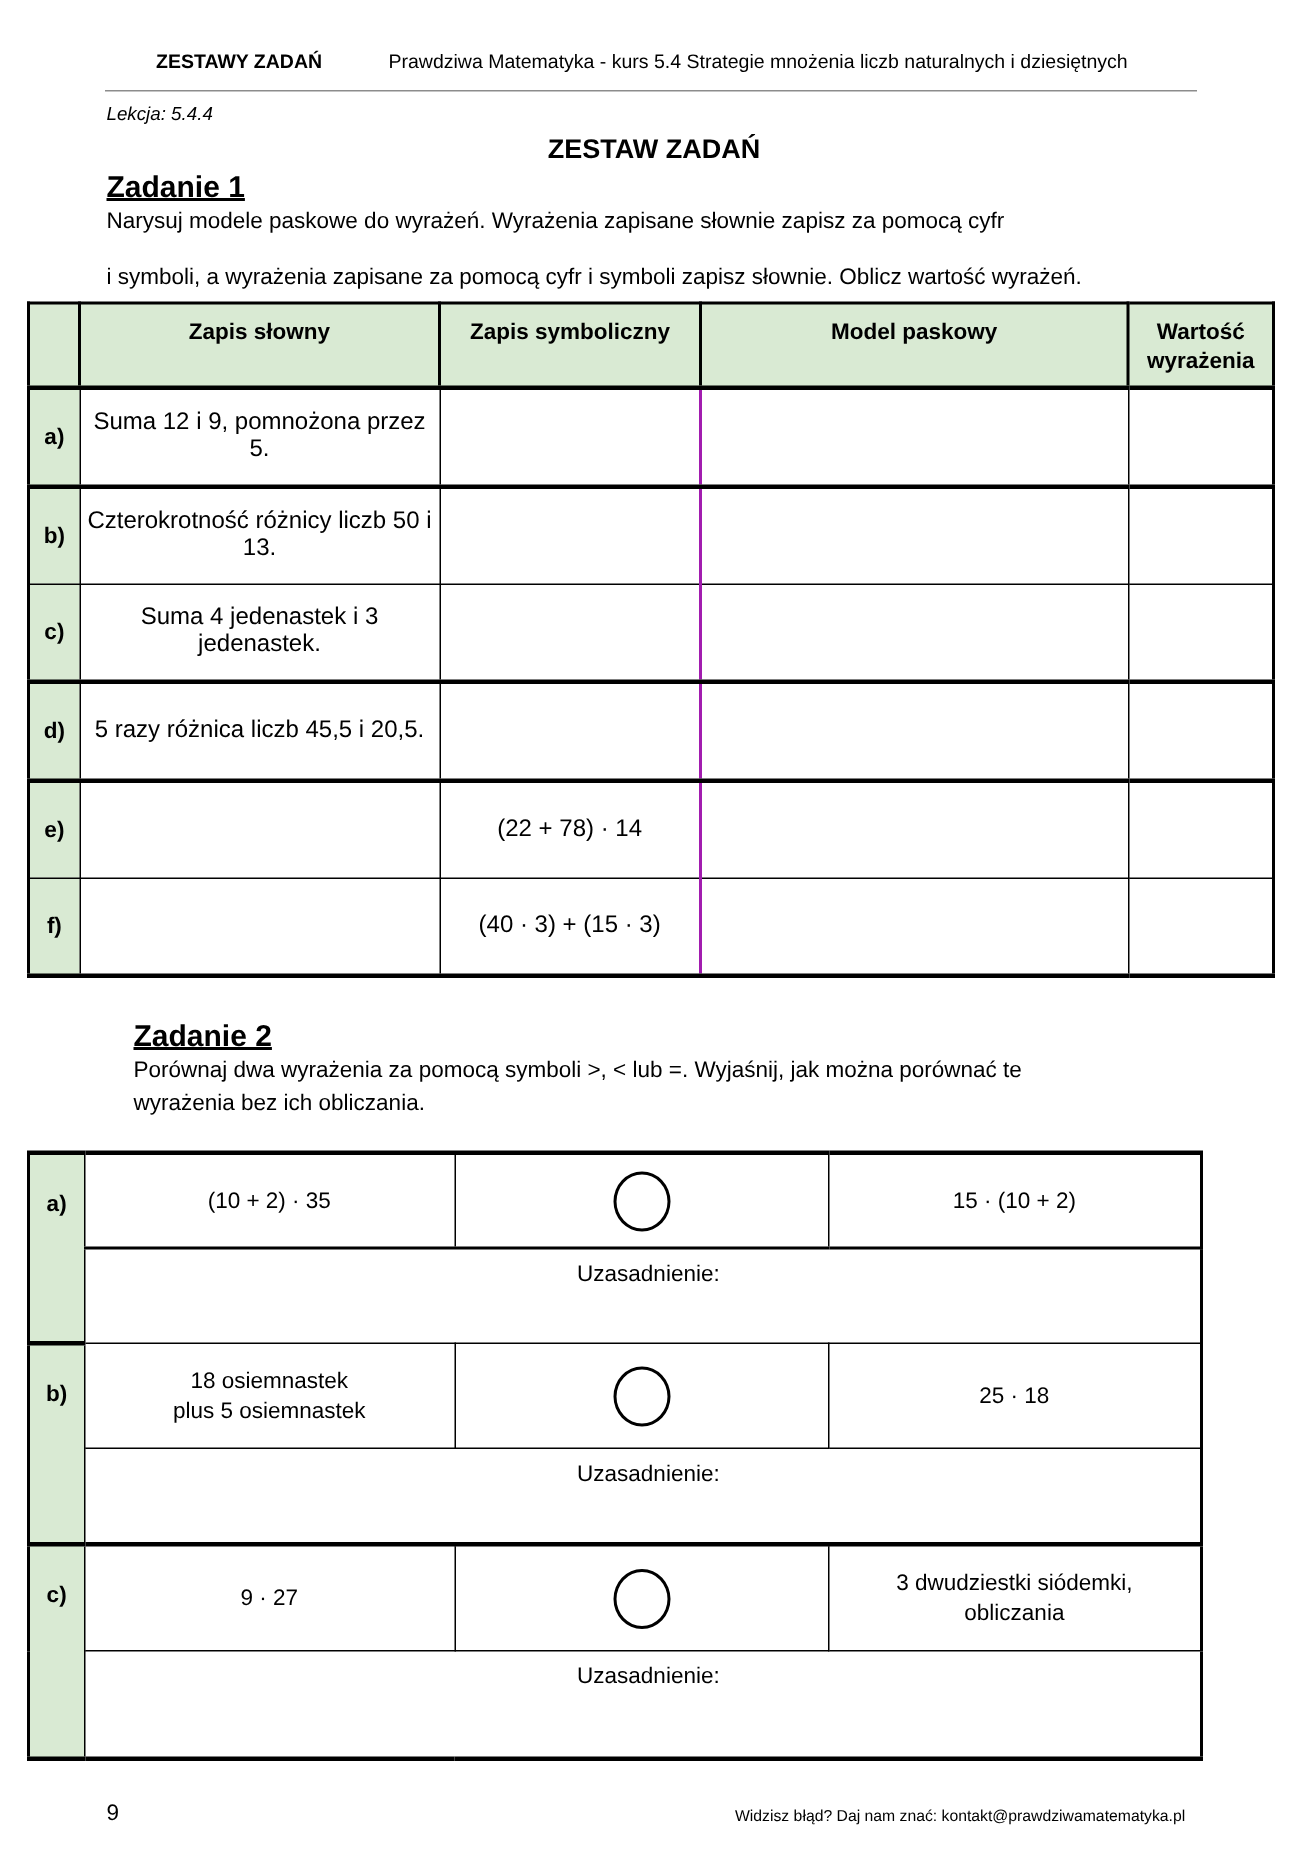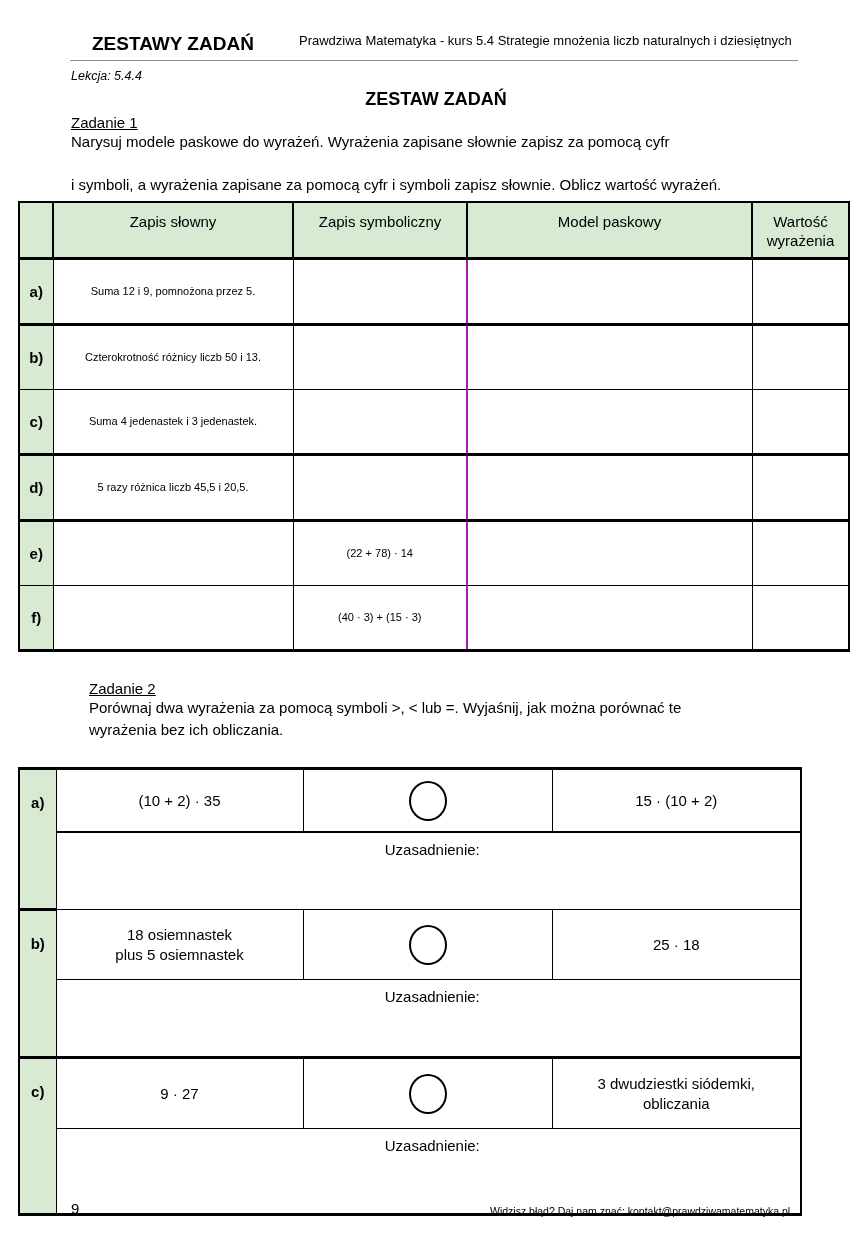--- a/index.html
+++ b/index.html
@@ -1,50 +1,50 @@
 <!DOCTYPE html>
 <html><head>
   <meta charset="utf-8">
   <style>
     html, body { margin: 0; padding: 0; }
     body {
       width: 864px; height: 1235px; position: relative; background: #ffffff;
       font-family: "Liberation Sans", sans-serif; color: #000; overflow: hidden;
     }
     .abs { position: absolute; }
-    .hdr-left { left: 92px; top: 33px; font-size: 19px; font-weight: bold; }
-    .hdr-right { left: 259px; top: 33px; font-size: 13px; margin-left: 40px; }
+    .hdr-left { left: 104px; top: 33px; font-size: 13px; font-weight: bold; }
+    .hdr-right { left: 259px; top: 33px; font-size: 13px; }
     .hdr-rule { left: 70px; top: 60px; width: 728px; height: 0; border-top: 1.5px solid #8c8c8c; }
     .lesson { left: 71px; top: 69px; font-size: 12.5px; font-style: italic; }
     .title { left: 0; width: 872px; top: 89px; text-align: center; font-size: 18px; font-weight: bold; }
-    .task-title { font-size: 15px; font-weight: normal; text-decoration: underline; }
+    .task-title { font-size: 20px; font-weight: bold; text-decoration: underline; }
     .task-text { font-size: 15px; line-height: 22px; }
 
     table { border-collapse: collapse; position: absolute; table-layout: fixed; }
     td, th { padding: 0; }
 
     
     #t1 { left: 18px; top: 201px; width: 830px; }
-    #t1 th { background: #d9ead3; font-size: 15px; font-weight: normal; vertical-align: top;
+    #t1 th { background: #d9ead3; font-size: 15px; font-weight: bold; vertical-align: top;
       padding-top: 9px; line-height: 19px; border: 2px solid #000; border-bottom-width: 3px; text-align: center; }
-    #t1 td { height: 63px; border: 1.5px solid #000; font-size: 11px; text-align: center; vertical-align: middle; }
+    #t1 td { height: 63px; border: 1.5px solid #000; font-size: 16px; text-align: center; vertical-align: middle; }
     #t1 td.lbl { background: #d9ead3; font-size: 15px; font-weight: bold; }
     #t1 tr.thick td { border-top: 3px solid #000; }
     #t1 td:first-child, #t1 th:first-child { border-left: 2px solid #000; }
     #t1 td:last-child, #t1 th:last-child { border-right: 2px solid #000; }
     #t1 tr:last-child td { border-bottom: 3px solid #000; }
     #t1 td.c2 { border-right: 2px solid #a21caf; }
 
     
     #t2 { left: 18px; top: 767px; width: 782px; }
     #t2 td { border: 1.5px solid #000; font-size: 15px; }
     #t2 td.lbl { background: #d9ead3; font-weight: bold; text-align: center; vertical-align: top;
       padding-top: 24px; border-left: 2px solid #000; }
     #t2 td.expr { height: 61px; text-align: center; vertical-align: middle; line-height: 20px; }
-    #t2 td.just { height: 52px; vertical-align: top; padding: 8px 0 16px 8px; }
+    #t2 td.just { height: 52px; vertical-align: top; padding: 8px 0 2px 8px; }
     #t2 tr.grp-start td { border-top: 3px solid #000; }
     #t2 td.last-col { border-right: 2.5px solid #000; text-align: center; }
     #t2 tr.final td { border-bottom: 3px solid #000; }
     .circle { display: inline-block; width: 34px; height: 36px; border: 2px solid #000; border-radius: 50%; vertical-align: middle; }
 
     .page-num { left: 71px; top: 1200px; font-size: 15px; }
     .footer-note { left: 490px; top: 1205px; font-size: 10.5px; }
   </style>
 </head>
 <body>

